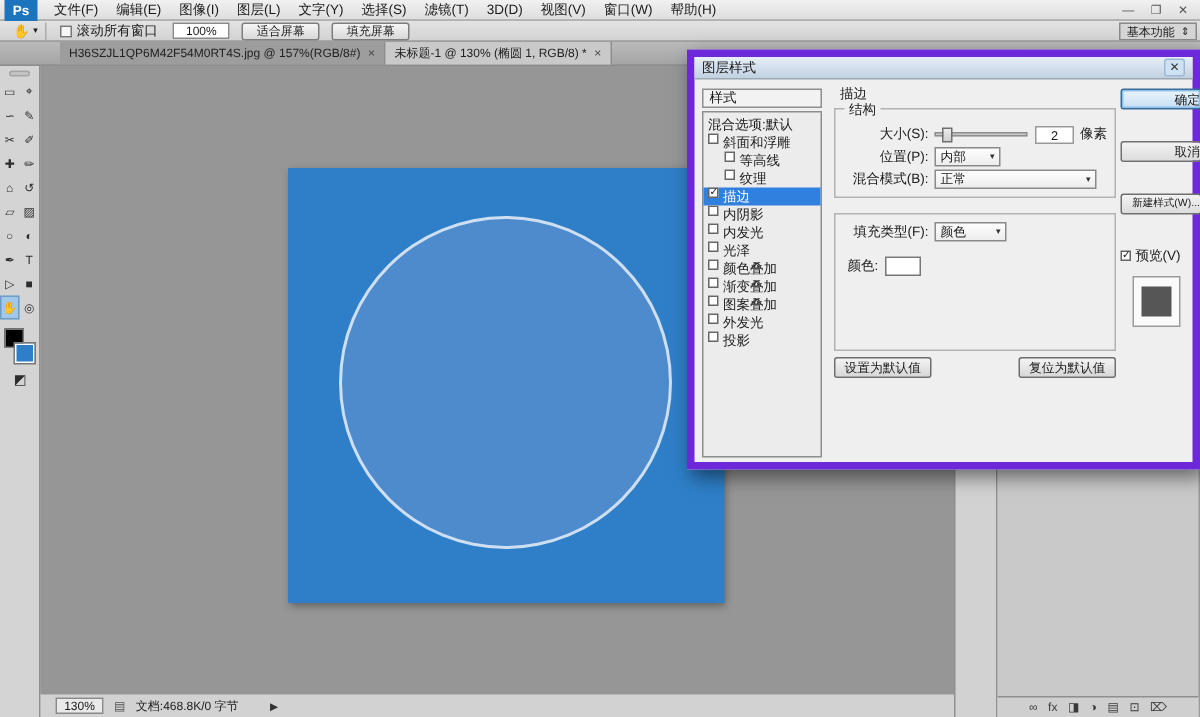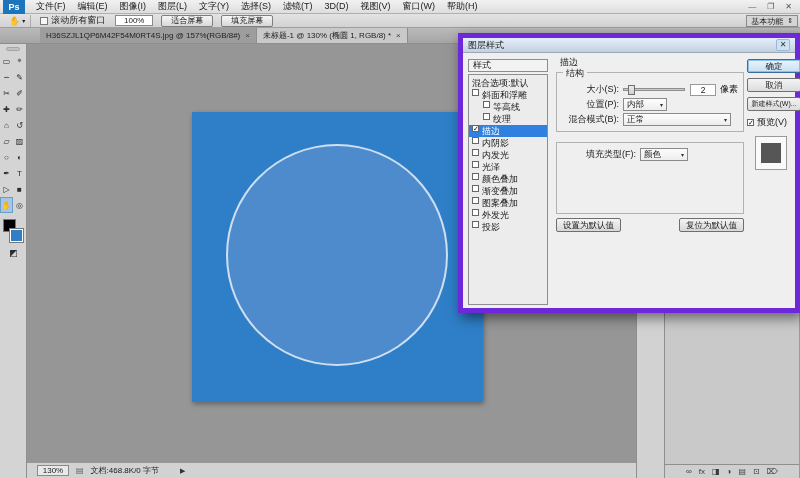--- a/index.html
+++ b/index.html
@@ -74,27 +74,27 @@
   .grp{position:relative;border:1px solid #b2b2b2;margin-top:6px;padding:9px 4px 4px}
   .grp-legend{position:absolute;top:-6px;left:6px;background:#efefef;padding:0 3px}
   .frow{display:flex;align-items:center;height:15px}
   .flabel{width:62px;text-align:right;padding-right:4px;flex:none;white-space:nowrap}
   .slider{position:relative;width:62px;height:3px;background:#c9c9c9;border:1px solid #8e8e8e;margin-right:5px;flex:none}
   .thumb{position:absolute;top:-4px;width:7px;height:10px;background:linear-gradient(#ececec,#cfcfcf);border:1px solid #6f6f6f}
   .vbox{width:26px;height:12px;background:#fff;border:1px solid #999;text-align:center;line-height:10px;margin-right:4px;font-size:8.5px;flex:none}
   .dd{height:13px;background:linear-gradient(#fdfdfd,#ededed);border:1px solid #8a8a8a;display:flex;align-items:center;padding:0 3px;font-size:8.5px}
   .dd .caret{margin-left:auto;font-size:6px;color:#333;padding-left:5px}
   .dd.w-pos{width:44px}.dd.w-blend{width:108px}.dd.w-fill{width:48px}
-  .grp2{border:1px solid #b2b2b2;margin-top:10px;height:72px;padding:4px 21px}
+  .grp2{border:1px solid #b2b2b2;margin-top:10px;height:92px;padding:4px 4px}
   .color-row{display:flex;align-items:center;margin-top:9px;padding-left:4px;gap:4px}
   .color-swatch{width:24px;height:13px;background:#fff;border:1px solid #777}
   .defaults{display:flex;justify-content:space-between;gap:8px;margin-top:4px}
   .dbtn{height:14px;padding:0 6px;font-size:8.5px;line-height:12px;background:linear-gradient(#f4f4f4,#d7d7d7);border:1px solid #6e6e6e;border-radius:2px;white-space:nowrap}
   .rcol{position:absolute;left:284px;top:21px;width:54px}
-  .rbtn{width:54px;height:14px;margin-bottom:5px;text-align:center;line-height:12px;font-size:8.5px;background:linear-gradient(#f3f3f3,#dcdcdc);border:1px solid #707070;border-radius:2px;white-space:nowrap}
+  .rbtn{width:54px;height:14px;margin-bottom:21px;text-align:right;line-height:12px;font-size:8.5px;background:linear-gradient(#f3f3f3,#dcdcdc);border:1px solid #707070;border-radius:2px;white-space:nowrap}
   .rbtn.ok{background:linear-gradient(#e9f4fc,#c7e0f4);border:1px solid #3a6d99;box-shadow:inset 0 0 0 1px #8fc0e8}
   .rbtn.newstyle{font-size:7px}
   .preview-row{display:flex;align-items:center;gap:3px;margin:2px 0 7px}
   .pswatch-outer{width:32px;height:34px;background:#fafafa;border:1px solid #9a9a9a;margin-left:8px;display:flex;align-items:center;justify-content:center}
   .pswatch-inner{width:20px;height:20px;background:#565656}
 </style>
 </head>
 <body>
 
 <div id="app">
@@ -296,20 +296,24 @@
       </div>
 
       <div class="grp2">
         <div class="frow">
           <span class="flabel">填充类型(F):</span>
           <span class="dd w-fill">
             <span>颜色</span>
             <span class="caret">▾</span>
           </span>
         </div>
+        <div class="color-row">
+          <span>颜色:</span>
+          <span class="color-swatch"></span>
+        </div>
       </div>
 
       <div class="defaults">
         <div class="dbtn">设置为默认值</div>
         <div class="dbtn">复位为默认值</div>
       </div>
     </div>
 
     <div class="rcol">
       <div class="rbtn ok">确定</div>

